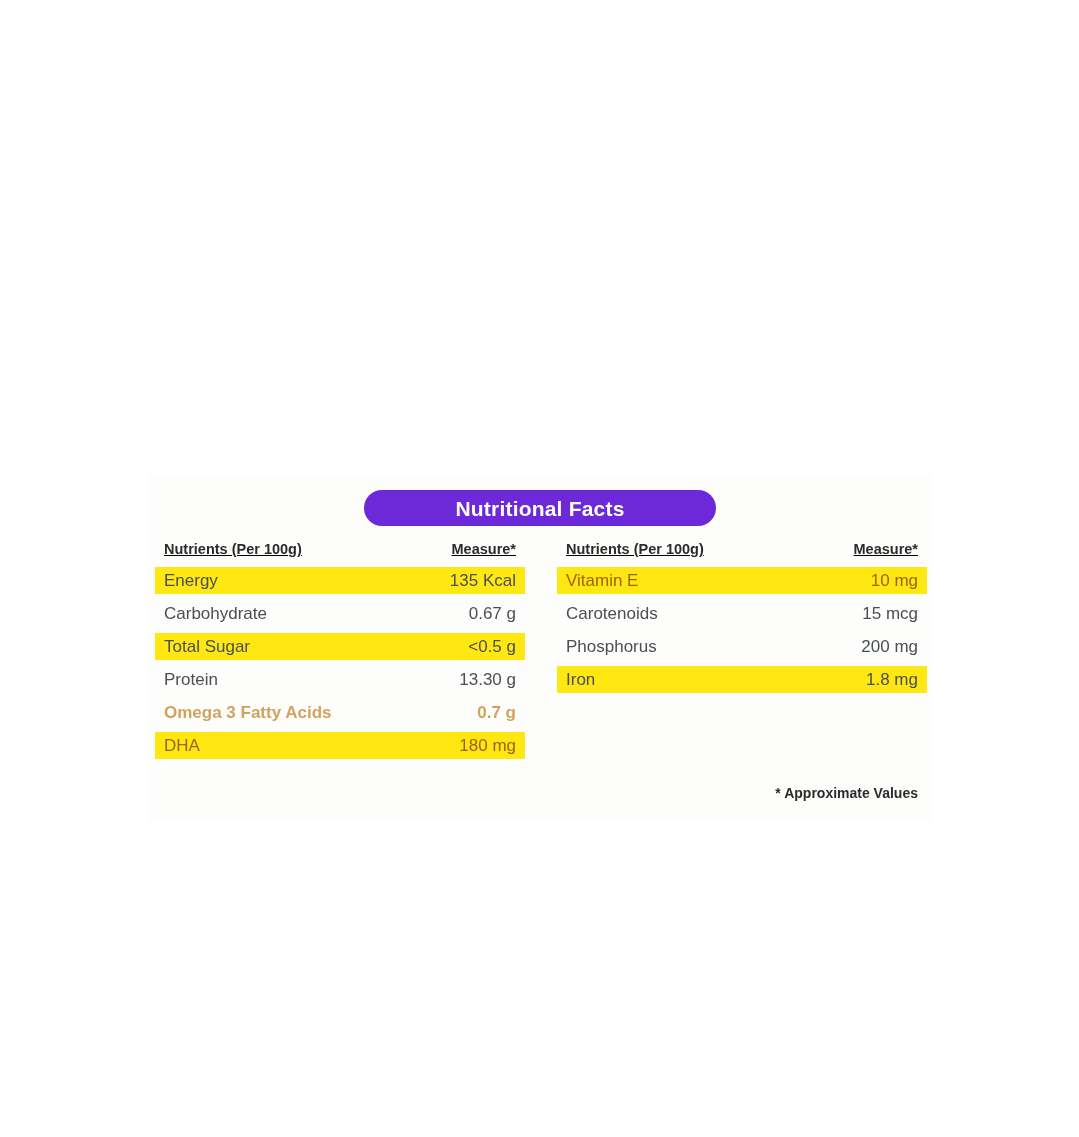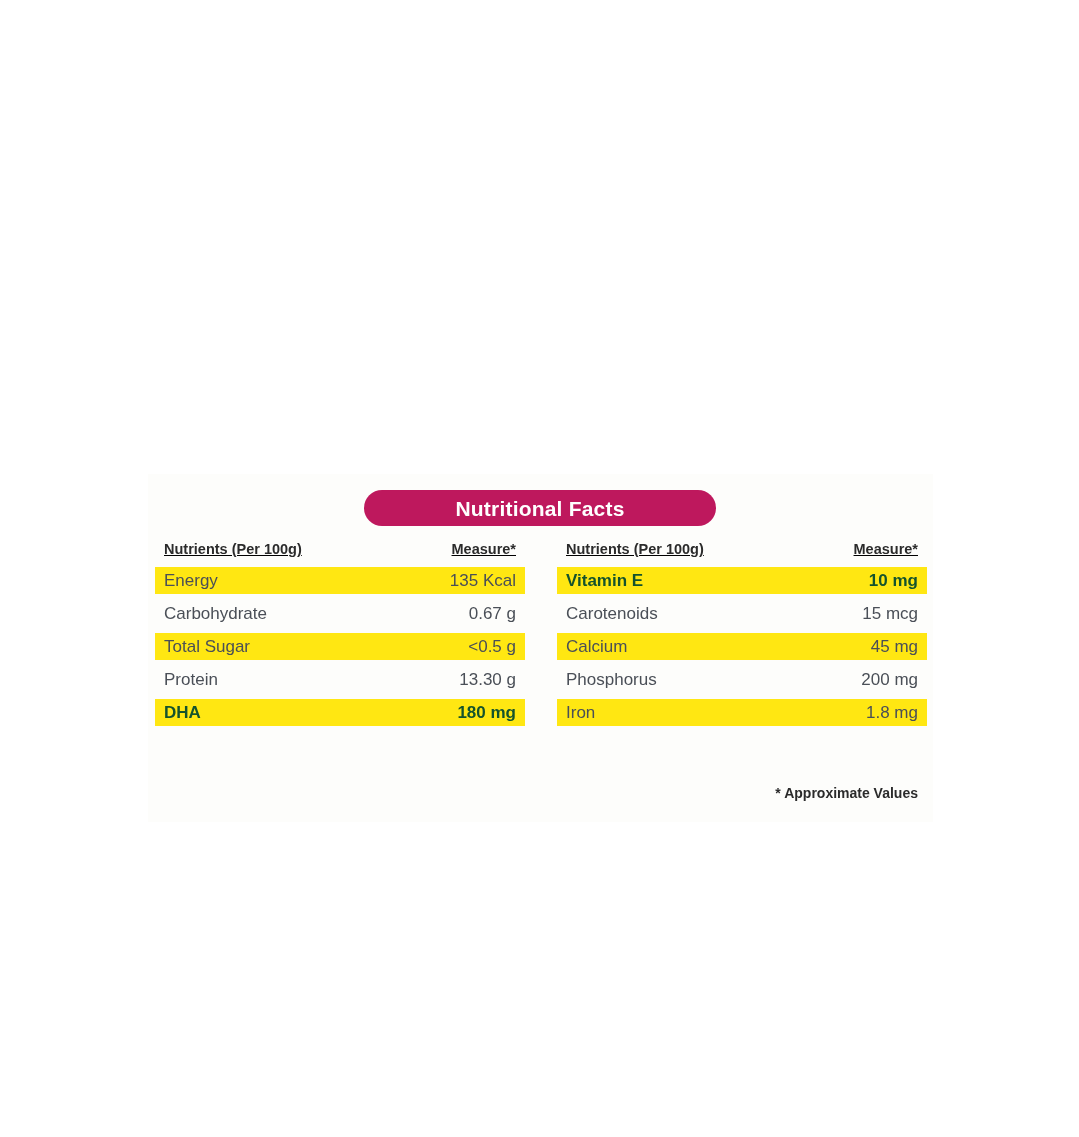--- a/index.html
+++ b/index.html
@@ -24,21 +24,21 @@
     background: #fdfdfb;
   }
 
   
   .title-pill {
     position: absolute;
     left: 216px;
     top: 16px;
     width: 352px;
     height: 36px;
-    background: #be185d;
+    background: #6d28d9;
     border-radius: 18px;
     display: flex;
     align-items: center;
     justify-content: center;
     box-sizing: border-box;
   }
   .title-pill-text {
     color: #ffffff;
     font-size: 21px;
     font-weight: bold;
@@ -98,22 +98,22 @@
     white-space: nowrap;
     color: #4a4f57;
   }
   .row.accent .nut,
   .row.accent .val {
     color: #d1a35e;
     font-weight: bold;
   }
   .row.accent.hl .nut,
   .row.accent.hl .val {
-    color: #14532d;
-    font-weight: bold;
+    color: #a16207;
+    font-weight: normal;
   }
 
   
   .footnote {
     position: absolute;
     left: 409px;
     top: 310px;
     width: 370px;
     text-align: right;
     padding-right: 9px;
@@ -152,20 +152,24 @@
             <span class="val">0.67 g</span>
           </div>
           <div class="row hl">
             <span class="nut">Total Sugar</span>
             <span class="val">&lt;0.5 g</span>
           </div>
           <div class="row">
             <span class="nut">Protein</span>
             <span class="val">13.30 g</span>
           </div>
+          <div class="row accent">
+            <span class="nut">Omega 3 Fatty Acids</span>
+            <span class="val">0.7 g</span>
+          </div>
           <div class="row hl accent">
             <span class="nut">DHA</span>
             <span class="val">180 mg</span>
           </div>
         </div>
     </div>
 
     <div class="col col-right">
       <div class="col-head">
         <span>Nutrients (Per 100g)</span>
@@ -173,24 +177,20 @@
       </div>
       <div class="rows" id="rows-right">
           <div class="row hl accent">
             <span class="nut">Vitamin E</span>
             <span class="val">10 mg</span>
           </div>
           <div class="row">
             <span class="nut">Carotenoids</span>
             <span class="val">15 mcg</span>
           </div>
-          <div class="row hl">
-            <span class="nut">Calcium</span>
-            <span class="val">45 mg</span>
-          </div>
           <div class="row">
             <span class="nut">Phosphorus</span>
             <span class="val">200 mg</span>
           </div>
           <div class="row hl">
             <span class="nut">Iron</span>
             <span class="val">1.8 mg</span>
           </div>
         </div>
     </div>

